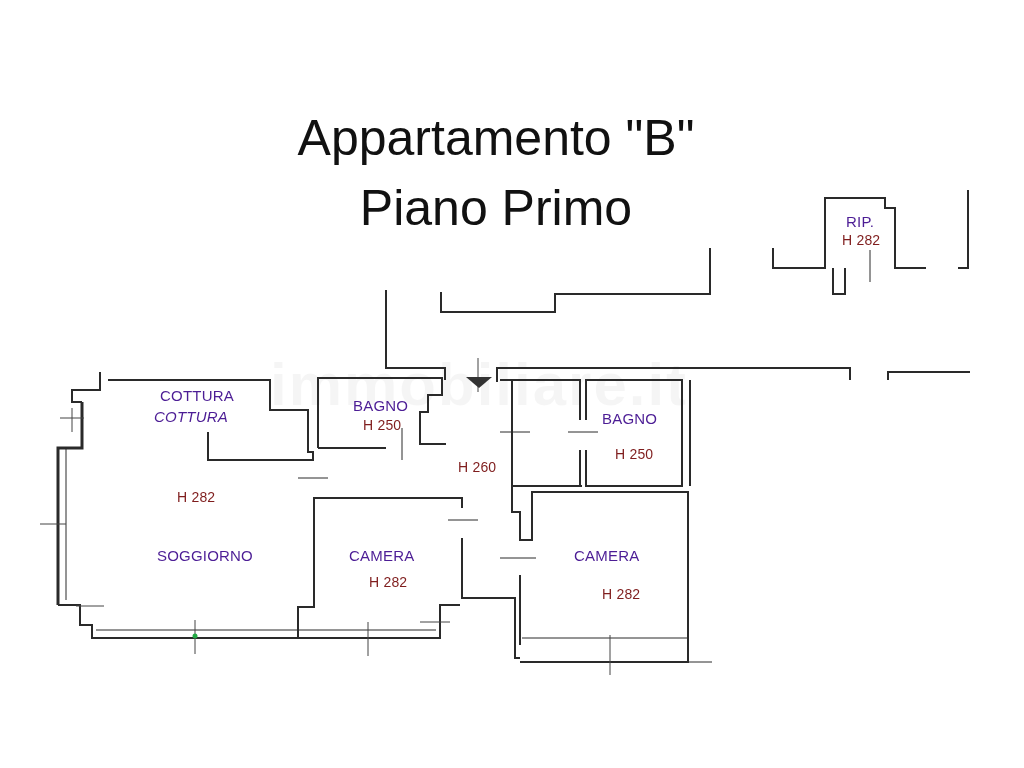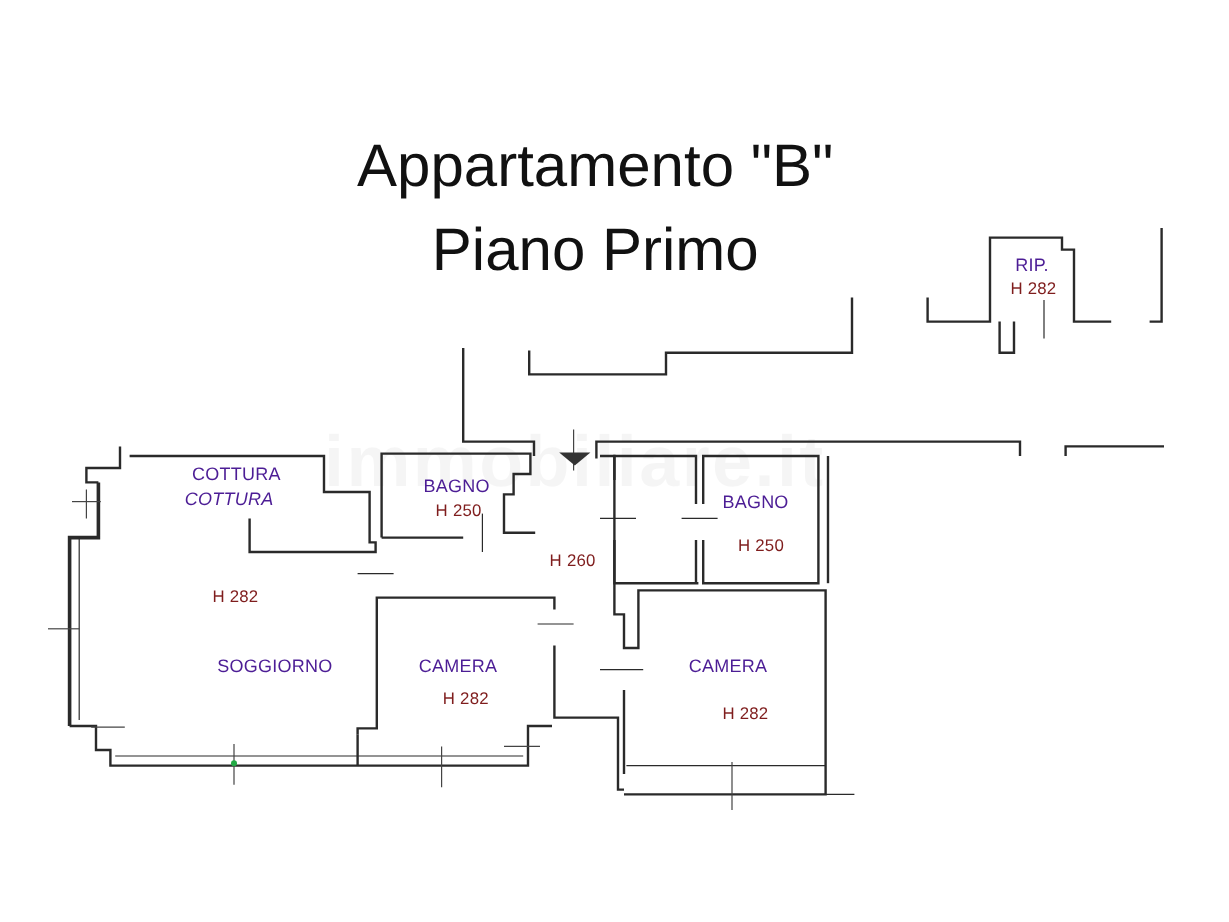--- a/index.html
+++ b/index.html
@@ -82,21 +82,21 @@
 <div class="lbl" style="left:160px;top:387px;">COTTURA</div>
 <div class="lbl" style="left:154px;top:408px;font-style:italic;">COTTURA</div>
 
 <div class="lbl" style="left:353px;top:397px;">BAGNO</div>
 <div class="lbl h" style="left:363px;top:417px;">H 250</div>
 
 <div class="lbl" style="left:602px;top:410px;">BAGNO</div>
 <div class="lbl h" style="left:615px;top:446px;">H 250</div>
 
 <div class="lbl h" style="left:177px;top:489px;">H 282</div>
-<div class="lbl" style="left:157px;top:547px;margin-left:24px;">SOGGIORNO</div>
+<div class="lbl" style="left:157px;top:547px;">SOGGIORNO</div>
 
 <div class="lbl" style="left:349px;top:547px;">CAMERA</div>
 <div class="lbl h" style="left:369px;top:574px;">H 282</div>
 
 <div class="lbl" style="left:574px;top:547px;">CAMERA</div>
 <div class="lbl h" style="left:602px;top:586px;">H 282</div>
 
 <div class="lbl" style="left:846px;top:213px;">RIP.</div>
 <div class="lbl h" style="left:842px;top:232px;">H 282</div>
 

